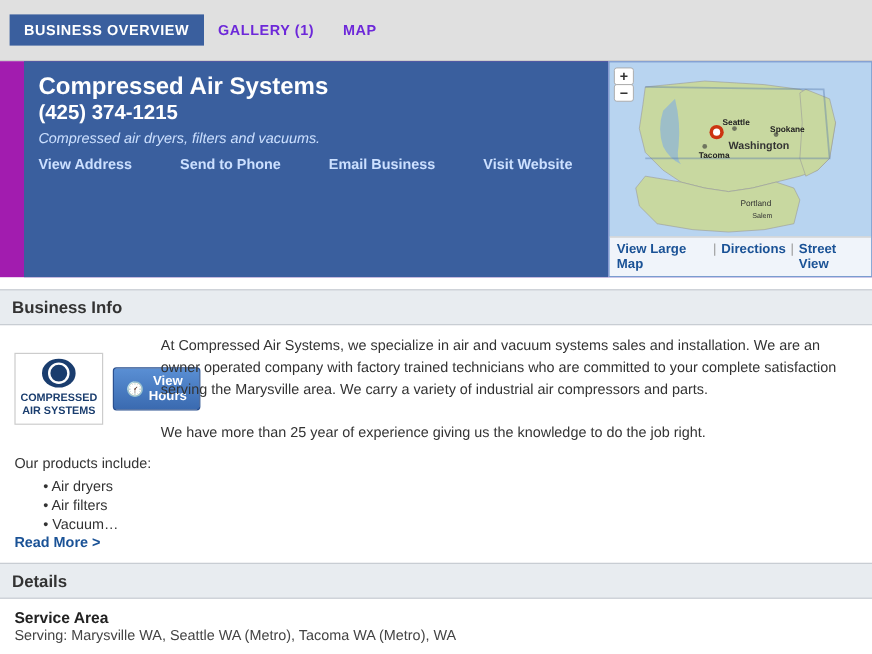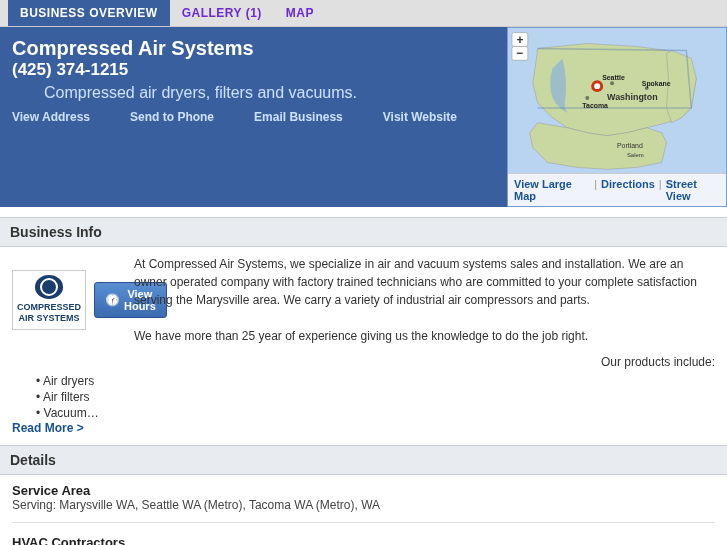--- a/index.html
+++ b/index.html
@@ -4,21 +4,21 @@
   <style>
     * { box-sizing: border-box; margin: 0; padding: 0; }
     body { font-family: Arial, sans-serif; font-size: 13px; color: #333; background: #fff; width: 727px; }
 
     
     .tab-bar {
       display: flex;
       align-items: center;
       background: #e0e0e0;
       border-bottom: 1px solid #ccc;
-      padding: 0 8px;
+      padding: 12px 8px;
     }
     .tab {
       padding: 6px 12px;
       font-size: 12px;
       font-weight: bold;
       cursor: pointer;
       color: #6d28d9;
       text-transform: uppercase;
       letter-spacing: 0.5px;
     }
@@ -41,24 +41,24 @@
       font-weight: bold;
       color: #fff;
     }
     .phone {
       font-size: 17px;
       font-weight: bold;
       color: #fff;
       margin-top: 0;
     }
     .tagline {
-      font-size: 16px;
+      font-size: 12px;
+      font-style: italic;
       color: #cce0ff;
       margin-top: 4px;
-      margin-left: 32px;
     }
     .header-links {
       margin-top: 8px;
       display: flex;
       gap: 20px;
     }
     .header-links a {
       color: #cce0ff;
       text-decoration: none;
       font-size: 12px;
@@ -181,21 +181,21 @@
       line-height: 1.5;
       color: #333;
       flex: 1;
     }
 
     
     .products-section {
       font-size: 12px;
       margin-top: 10px;
     }
-    .products-section p { margin-bottom: 4px; text-align: right; }
+    .products-section p { margin-bottom: 4px; }
     .products-list { margin-left: 4px; }
     .products-list li {
       list-style: none;
       padding: 1px 0;
       margin-left: 20px;
     }
     .products-list li::before { content: "• "; }
     .read-more {
       color: #1a5296;
       text-decoration: none;
@@ -218,21 +218,21 @@
   </style>
 </head>
 <body>
 
 <div class="tab-bar">
   <div class="tab active">BUSINESS OVERVIEW</div>
   <div class="tab">GALLERY (1)</div>
   <div class="tab">MAP</div>
 </div>
 
-<div style="display:flex; background:#737373;">
+<div style="display:flex; background:#a21caf;padding-left:20px;">
   <div class="header-section" style="flex:1; background:#3a5f9e;">
     <div class="header-left">
       <div class="business-name">Compressed Air Systems</div>
       <div class="phone">(425) 374-1215</div>
       <div class="tagline">Compressed air dryers, filters and vacuums.</div>
       <div class="header-links">
         <a href="#">View Address</a>
         <span> </span>
         <a href="#">Send to Phone</a>
         <span> </span>

